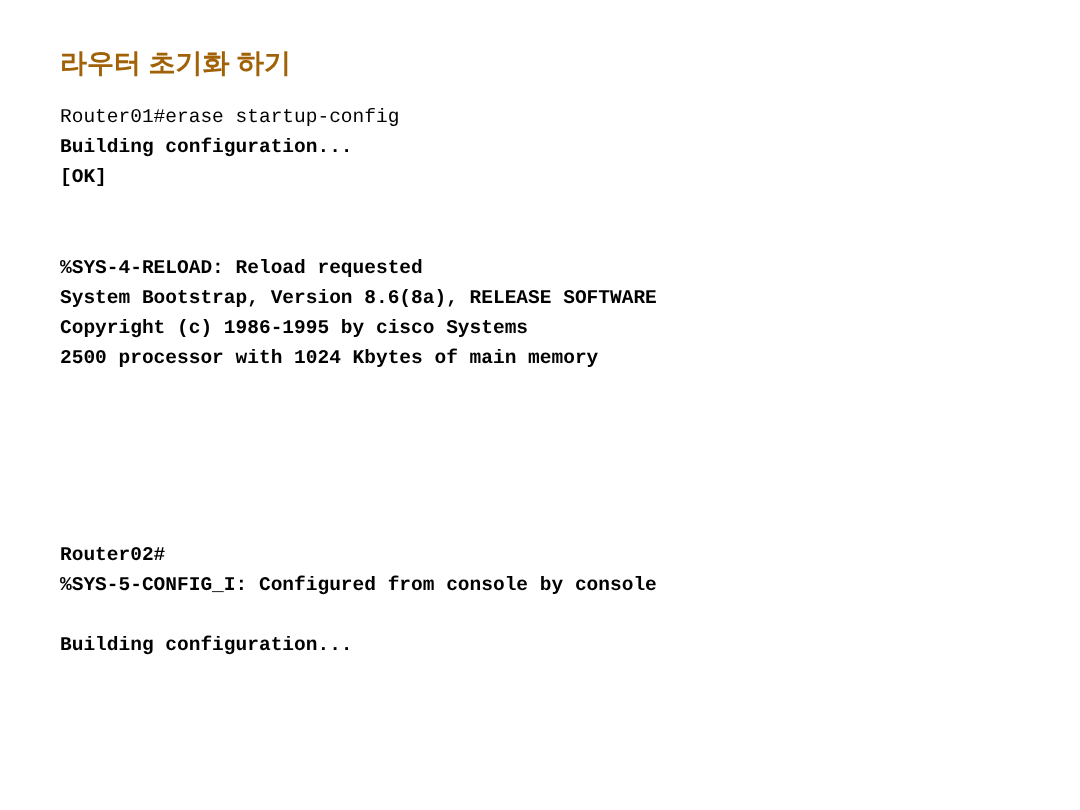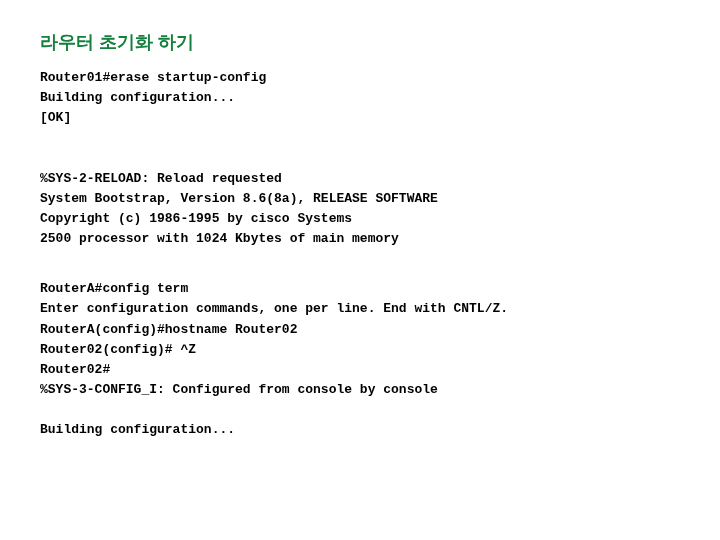--- a/index.html
+++ b/index.html
@@ -17,61 +17,61 @@
       color: #000000;
       padding: 30px 40px;
       overflow: hidden;
     }
 
     .section-title {
       font-family: Arial, 'Malgun Gothic', sans-serif;
       font-size: 18px;
       font-weight: bold;
       margin-bottom: 14px;
-      color: #15803d;
+      color: #a16207;
     }
 
     .section {
       margin-bottom: 30px;
     }
 
     .code-block {
       line-height: 1.55;
     }
 
     .code-block .bold {
-      font-weight: bold;
+      font-weight: normal;
     }
 
     .code-block .normal {
       font-weight: bold;
     }
   </style>
 </head>
 <body>
 
 <div class="section">
   <div class="section-title">라우터 초기화 하기</div>
   <div class="code-block">
     <span class="bold">Router01#erase startup-config</span><br>
     <span class="normal">Building configuration...</span><br>
     <span class="normal">[OK]</span><br>
     <br>
     <br>
-    <span class="normal">%SYS-2-RELOAD: Reload requested</span><br>
+    <span class="normal">%SYS-4-RELOAD: Reload requested</span><br>
     <span class="normal">System Bootstrap, Version 8.6(8a), RELEASE SOFTWARE</span><br>
     <span class="normal">Copyright (c) 1986-1995 by cisco Systems</span><br>
     <span class="normal">2500 processor with 1024 Kbytes of main memory</span>
   </div>
 </div>
 
 <div class="section">
   <div class="code-block">
-    <span class="bold">RouterA#config term</span><br>
-    <span class="normal">Enter configuration commands, one per line.  End with CNTL/Z.</span><br>
-    <span class="bold">RouterA(config)#hostname Router02</span><br>
-    <span class="normal">Router02(config)# ^Z</span><br>
+    <br>
+    <br>
+    <br>
+    <br>
     <span class="normal">Router02#</span><br>
-    <span class="normal">%SYS-3-CONFIG_I: Configured from console by console</span><br>
+    <span class="normal">%SYS-5-CONFIG_I: Configured from console by console</span><br>
     <br>
     <span class="normal">Building configuration...</span>
   </div>
 </div>
 
 </body></html>

